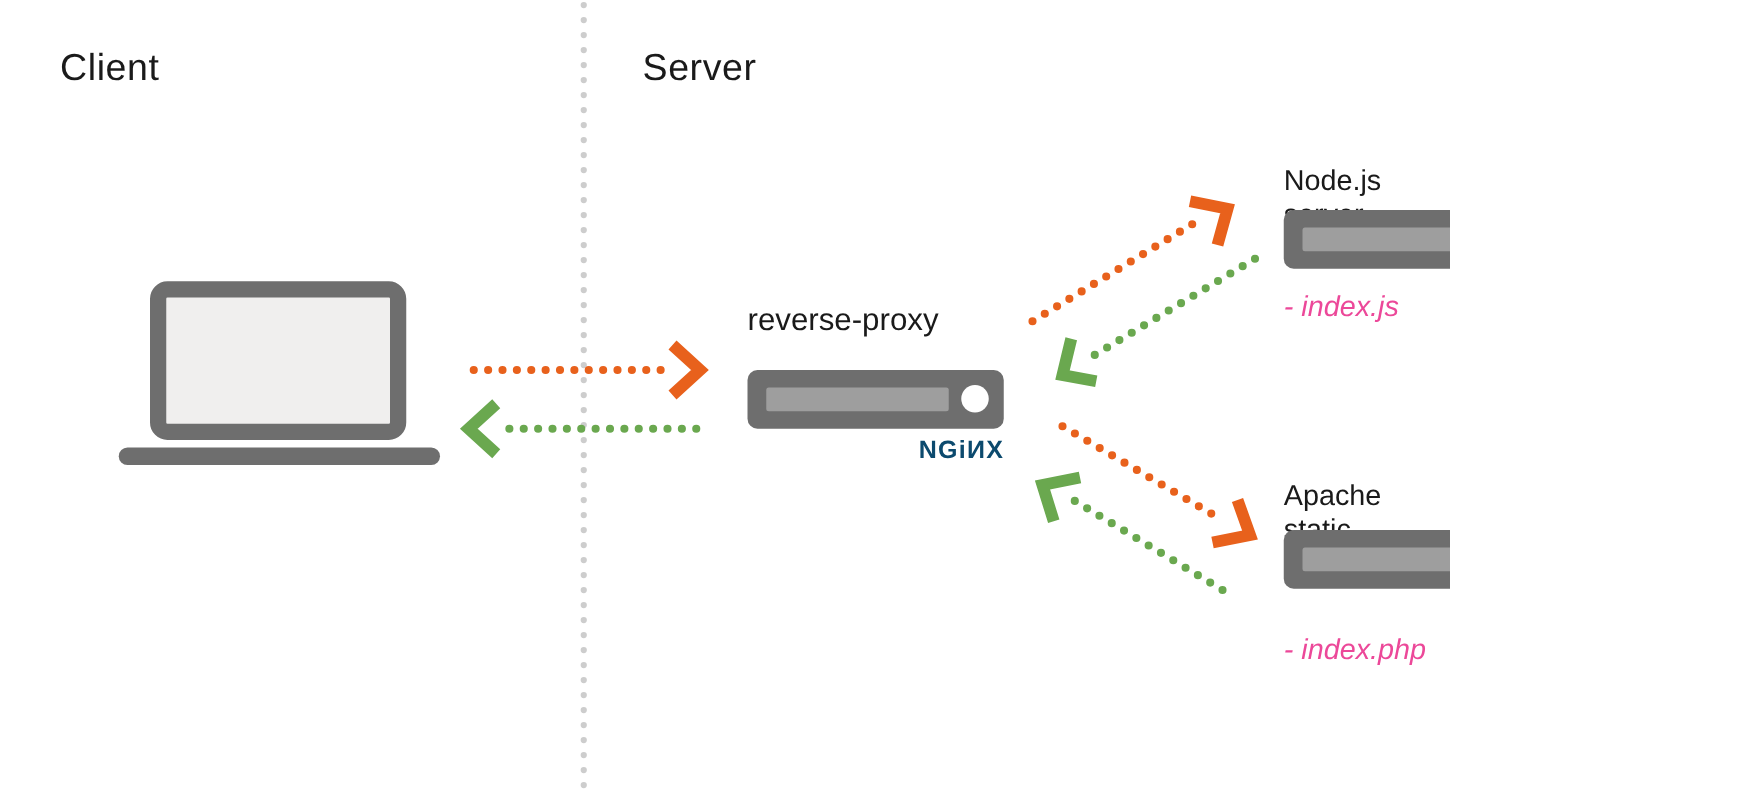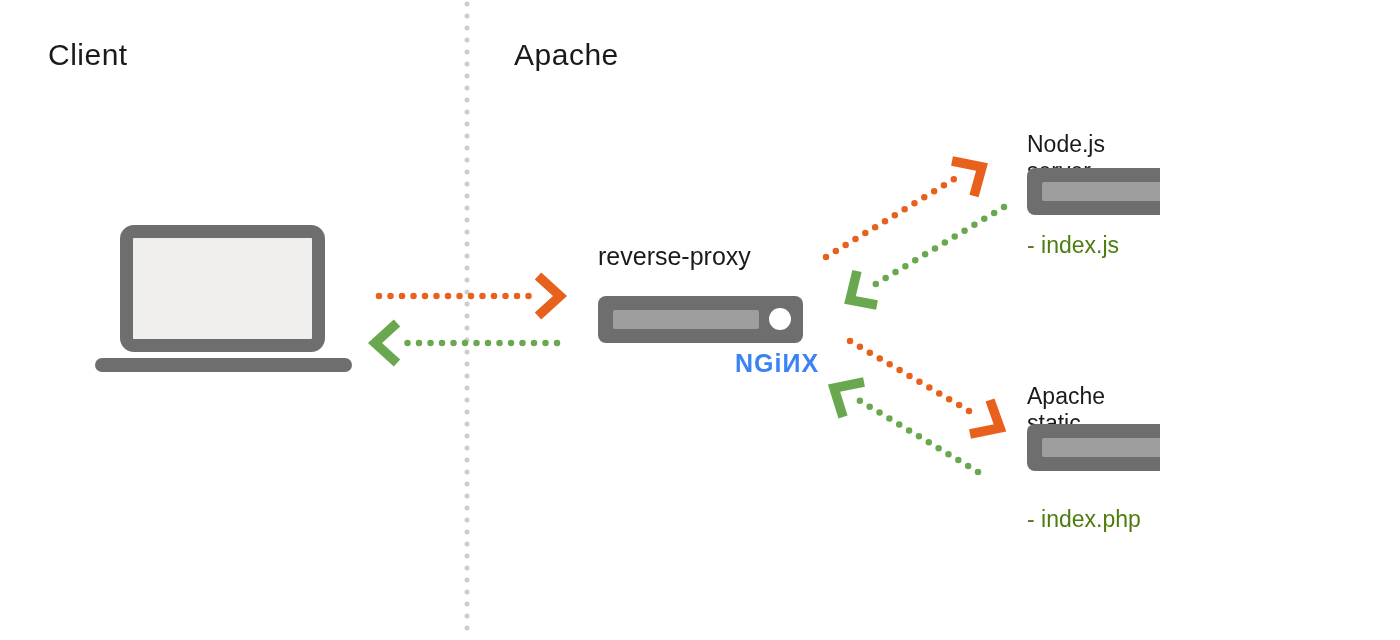--- a/index.html
+++ b/index.html
@@ -29,49 +29,49 @@
   
   .srv{position:absolute;width:205px;height:47px;background:#6e6e6e;border-radius:8px;}
   .srv-bar{position:absolute;left:15px;top:14px;width:146px;height:19px;background:#9e9e9e;border-radius:2px;}
   .srv-light{position:absolute;right:12px;top:12px;width:22px;height:22px;background:#ffffff;border-radius:50%;}
 
   .box-title{position:absolute;font-size:23px;color:#1a1a1a;}
   .proxy-title{left:598px;top:242px;font-size:25px;}
   .node-title{left:1027px;top:131px;}
   .apache-title{left:1027px;top:383px;}
 
-  .gray-text{position:absolute;color:#4d7c0f;font-size:21px;line-height:25px;}
+  .gray-text{position:absolute;color:#ec4899;font-size:21px;line-height:25px;font-style:italic;}
   .static-files{left:598px;top:362px;}
   .file-label{font-size:23px;}
   .node-file{left:1027px;top:233px;}
   .apache-file{left:1027px;top:507px;}
 
   .nginx-logo{
-    position:absolute;left:735px;top:349px;font-size:25px;font-weight:700;
-    color:#3b82f6;letter-spacing:1px;
+    position:absolute;left:735px;top:349px;font-size:20px;font-weight:700;
+    color:#0c4a6e;letter-spacing:1px;
   }
 
   
   .node-logo{position:absolute;left:1160px;top:224px;width:78px;height:46px;display:flex;align-items:flex-end;}
   .nl-txt{font-size:29px;font-weight:800;color:#0d0d0d;letter-spacing:-1.5px;line-height:1;}
   .nl-hex{width:20px;height:22px;margin:0 1px 0 1px;align-self:flex-end;margin-bottom:0px;}
   .nl-badge{position:absolute;left:51px;top:27px;width:17px;height:19px;}
   .nl-badge svg{position:absolute;left:0;top:0;width:17px;height:19px;}
   .nl-js{position:absolute;left:0;top:0;width:17px;height:19px;display:flex;align-items:center;justify-content:center;
     font-size:7px;font-weight:700;color:#66a060;}
 
   .apache-logo{position:absolute;left:1156px;top:482px;width:78px;height:32px;}
 </style>
 </head>
 <body>
 
 <div class="canvas">
 
   <div class="zone-label" style="left:48px;top:38px;">Client</div>
-  <div class="zone-label" style="left:514px;top:38px;">Apache</div>
+  <div class="zone-label" style="left:514px;top:38px;">Server</div>
 
   <svg class="overlay" viewBox="0 0 1400 640">
     <line class="divider" x1="467" y1="4" x2="467" y2="640"></line>
 
     <g>
       <line class="dotline orange" x1="379" y1="296" x2="534" y2="296"></line>
       <polyline class="head orange" points="538,276 560,296 538,316"></polyline>
     </g>
     <g>
       <line class="dotline green" x1="557" y1="343" x2="401" y2="343"></line>

